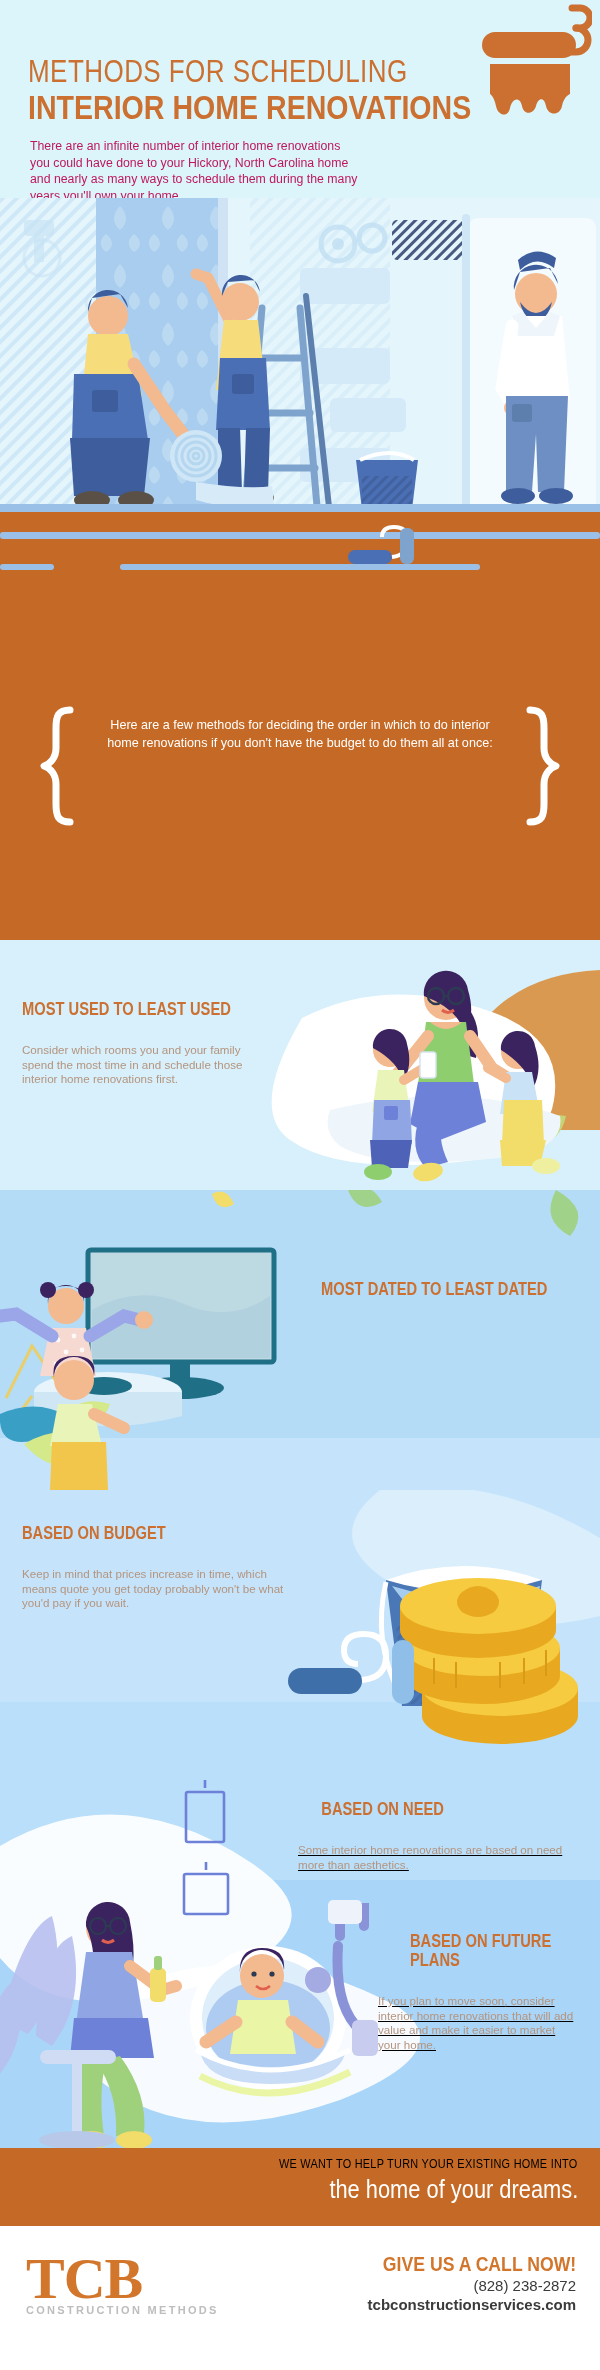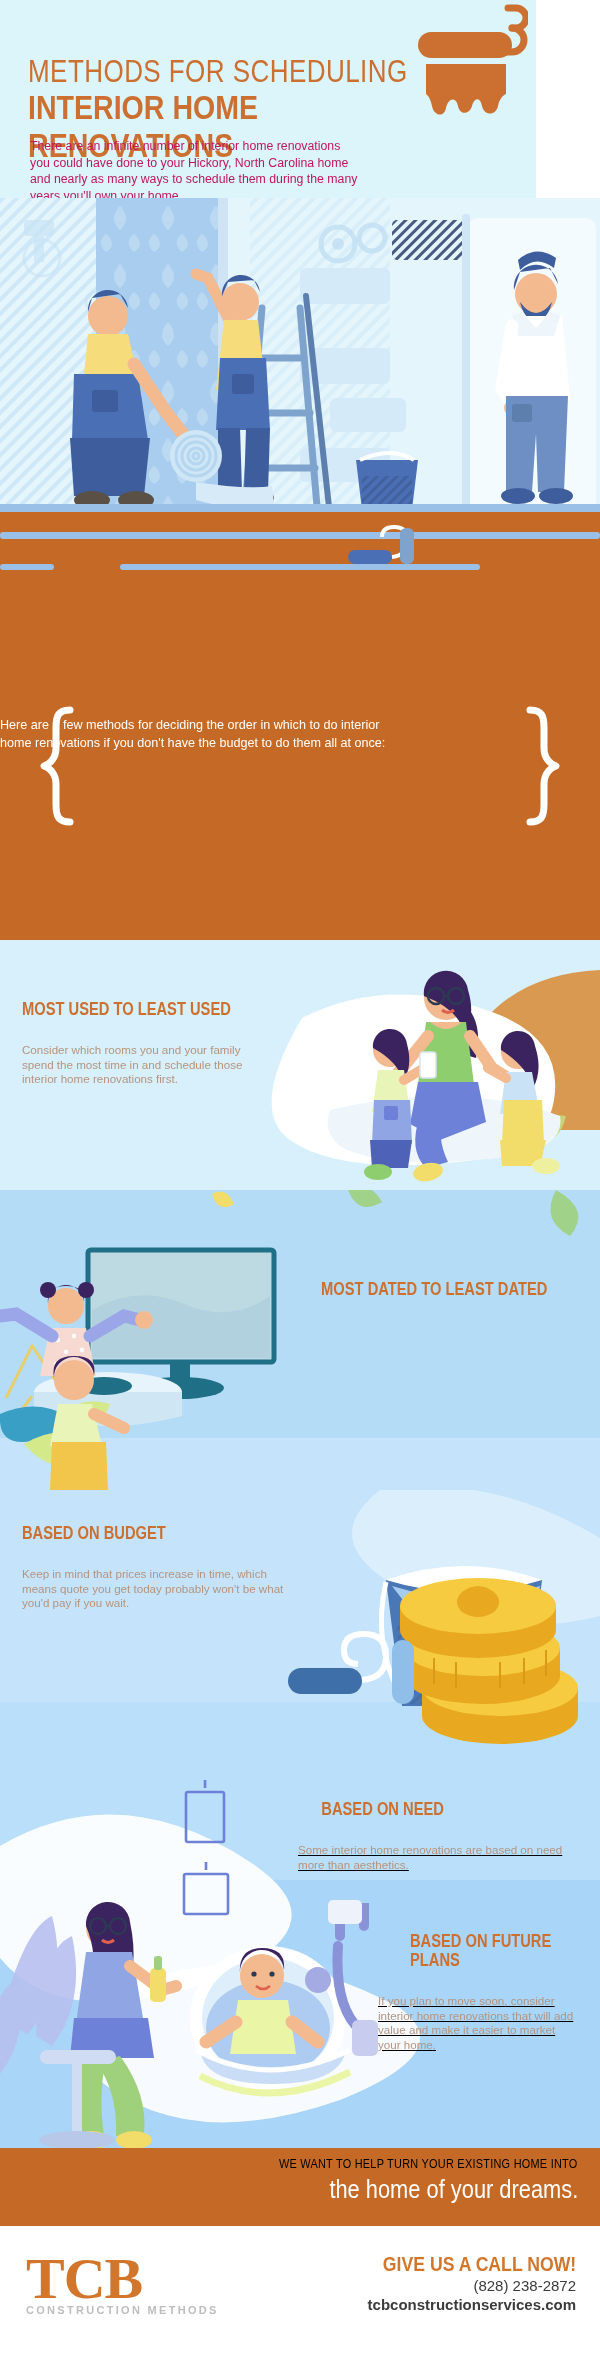--- a/index.html
+++ b/index.html
@@ -22,34 +22,34 @@
     font-weight:700;color:#cb7031;
   }
   .body-t{
     font-family:"Liberation Sans Narrow","Liberation Sans",sans-serif;
     color:#be185d;line-height:1.22;font-weight:400;
   }
   .cond{transform:scaleX(.84);transform-origin:left center;display:inline-block;}
   .cond-r{transform:scaleX(.84);transform-origin:right center;display:inline-block;}
 
   
-  .header{position:absolute;left:0;top:0;width:536px;height:268px;background:#dcf5fa;}
+  .header{position:absolute;left:0;top:0;width:600px;height:268px;background:#dcf5fa;}
   .title-1{position:absolute;left:28px;top:55px;font-size:31px;line-height:34px;}
   .title-2{position:absolute;left:28px;top:88px;font-size:34px;line-height:38px;}
   .intro{position:absolute;left:30px;top:138px;width:330px;font-size:12.3px;line-height:16.5px;}
 
   
   .roller{position:absolute;right:8px;top:2px;width:120px;height:130px;}
 
   
   .hero{position:absolute;left:0;top:198px;width:600px;height:430px;overflow:hidden;background:#dcf5fa;}
 
   
   .quote-band{position:absolute;left:0;top:628px;width:600px;height:312px;background:#c56a26;}
-  .quote-inner{position:absolute;left:0;top:88px;width:540px;text-align:left;}
+  .quote-inner{position:absolute;left:0;top:88px;width:600px;text-align:center;}
   .quote-txt{
     display:inline-block;width:400px;color:#ffffff;font-size:12.6px;line-height:18px;
     font-family:"Liberation Sans Narrow","Liberation Sans",sans-serif;
   }
   .brace{position:absolute;color:#fff;font-size:78px;line-height:78px;font-family:"Liberation Serif",serif;font-weight:300;}
   .brace-l{left:40px;top:78px;}
   .brace-r{right:40px;top:78px;}
 
   
   .bg{position:absolute;left:0;width:600px;}

